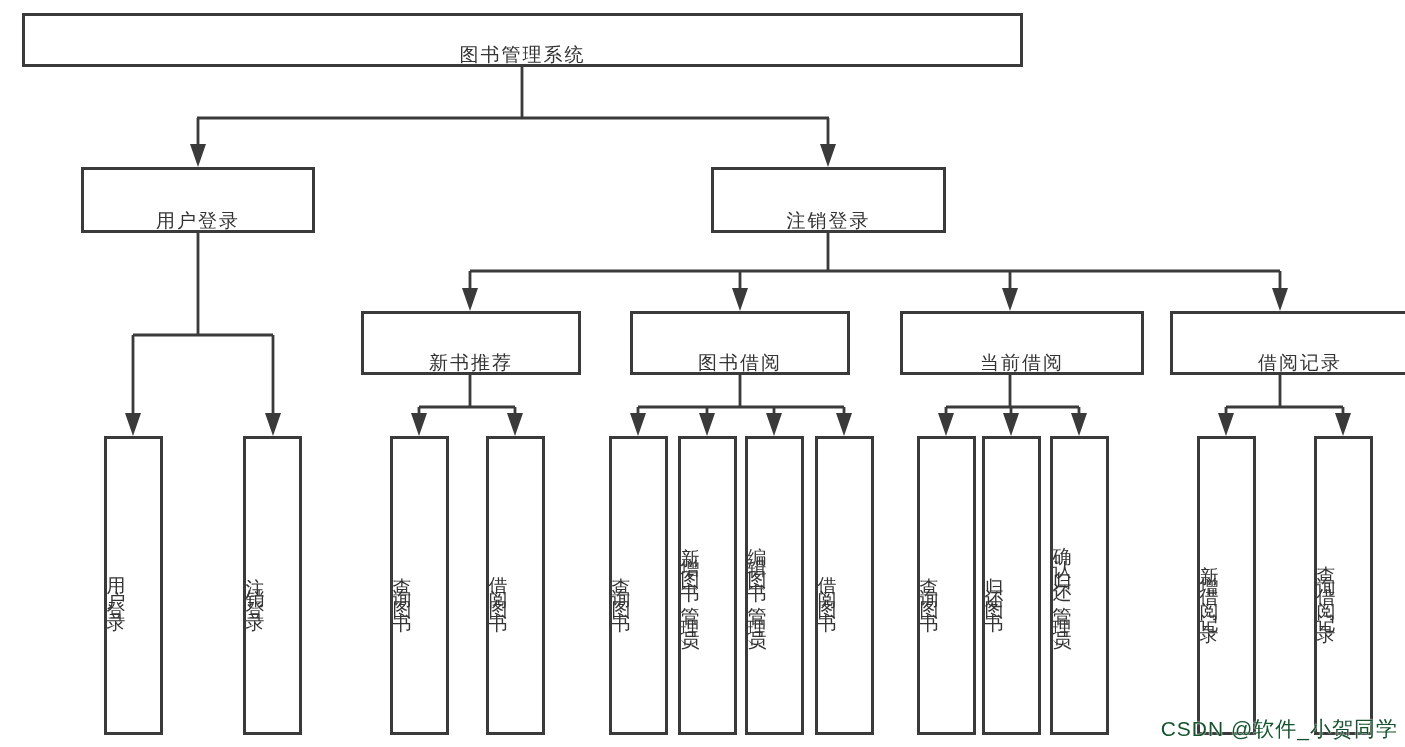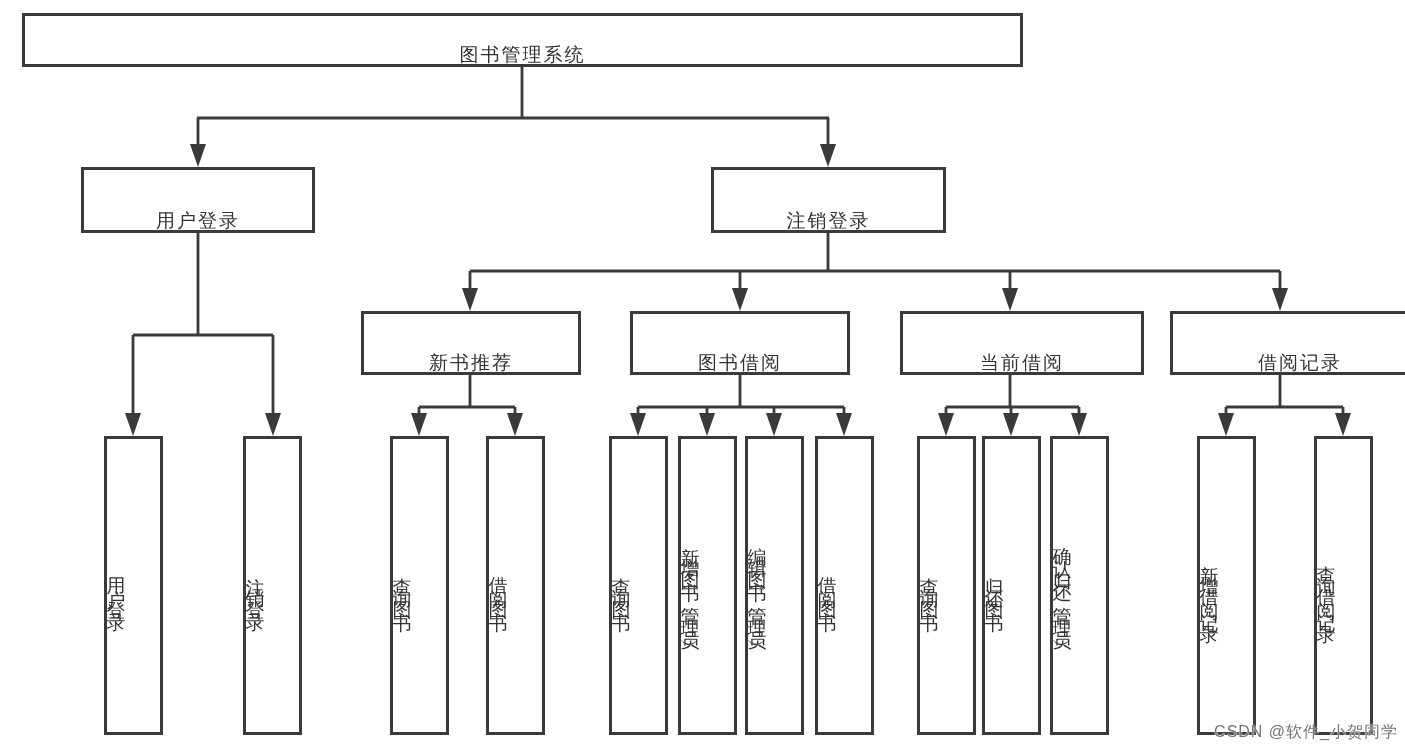--- a/index.html
+++ b/index.html
@@ -33,23 +33,23 @@
   .vbox {
     writing-mode: vertical-rl;
     letter-spacing: 12px;
     font-size: 19px;
   }
   .vbox span { display: block; }
   #watermark {
     position: absolute;
     right: 7px;
     bottom: 4px;
-    font-size: 16px;
+    font-size: 21px;
     letter-spacing: 1px;
-    color: #737373;
+    color: #14532d;
     text-shadow: 0 0 2px #ffffff, 0 0 1px #ffffff;
     white-space: nowrap;
   }
 </style>
 </head>
 <body>
 
 <div id="stage">
 
   <svg id="wires" viewBox="0 0 1405 747" xmlns="http://www.w3.org/2000/svg">

